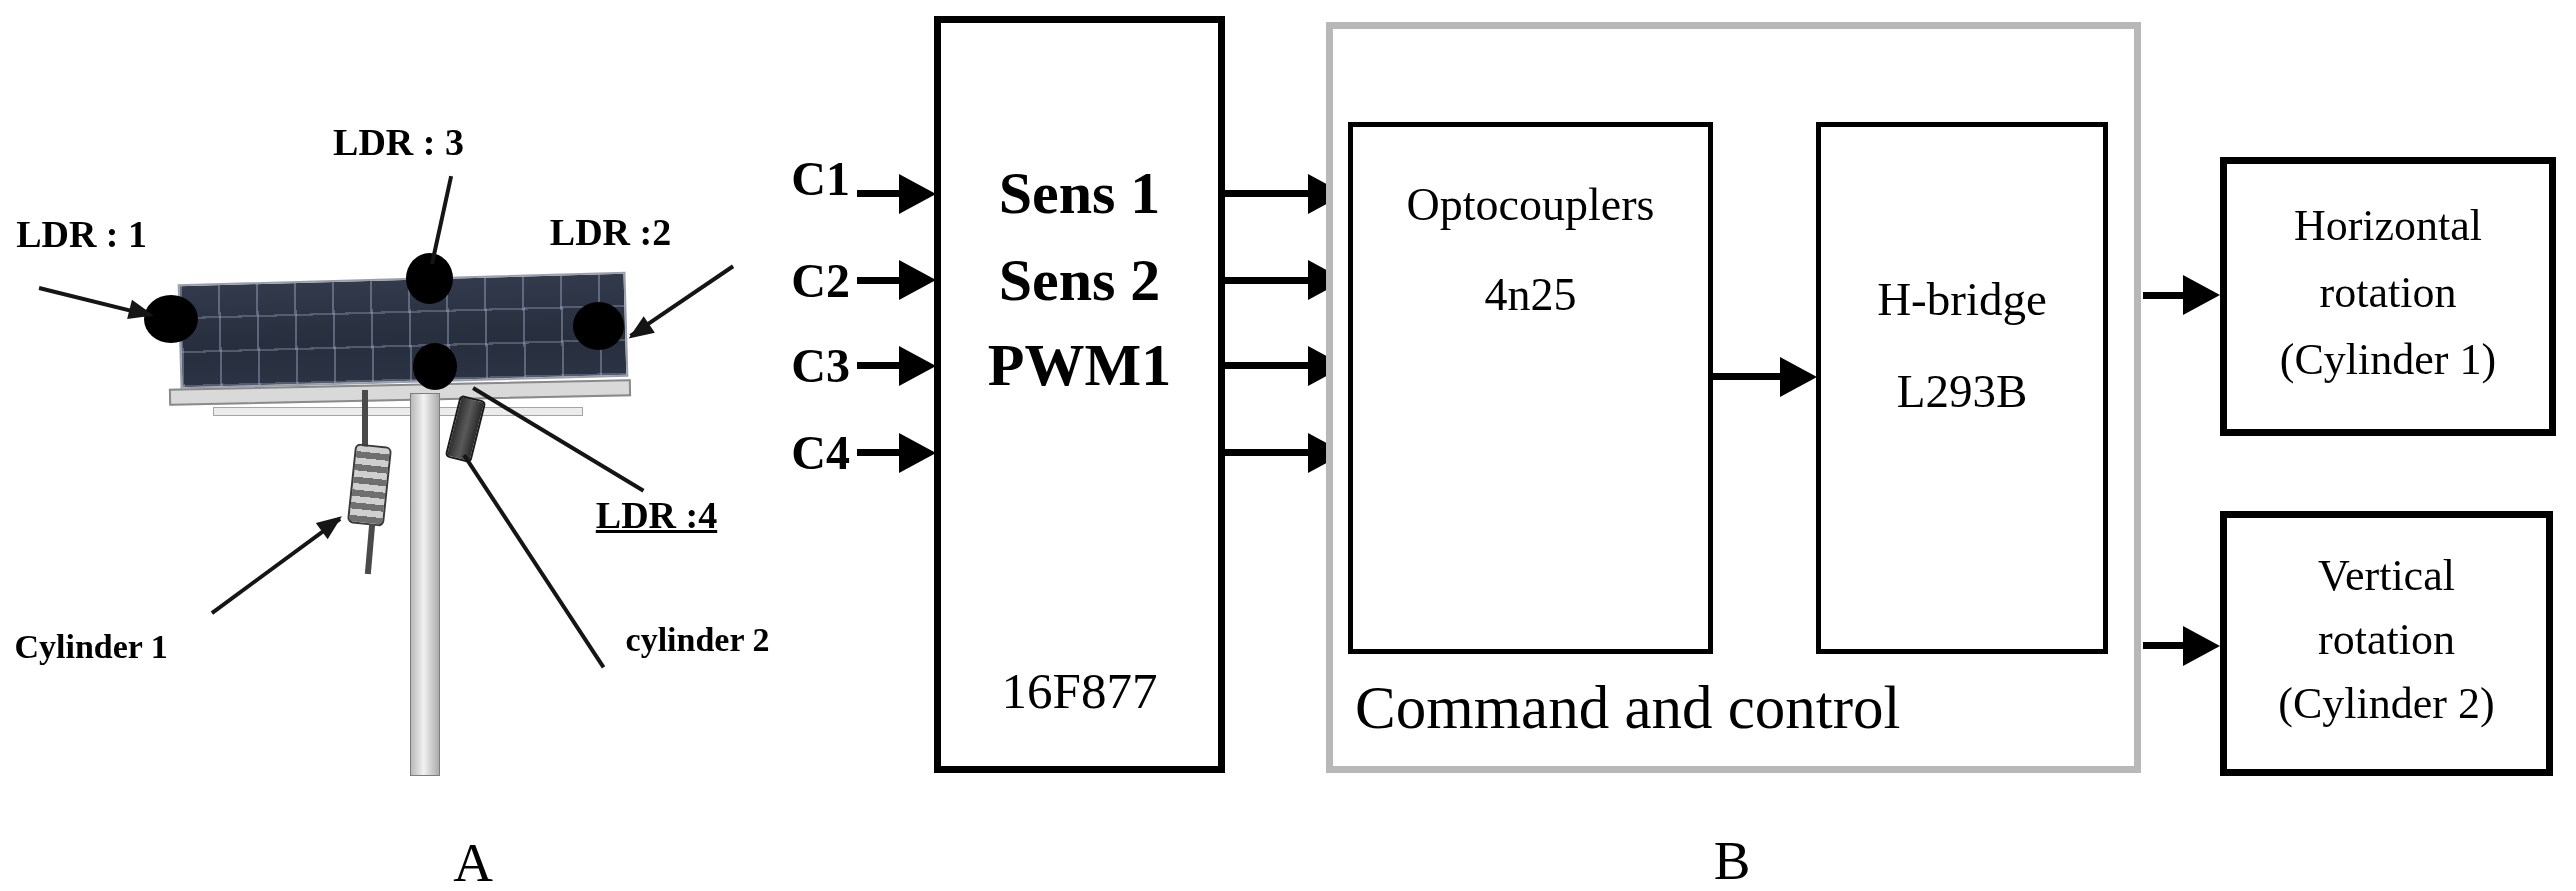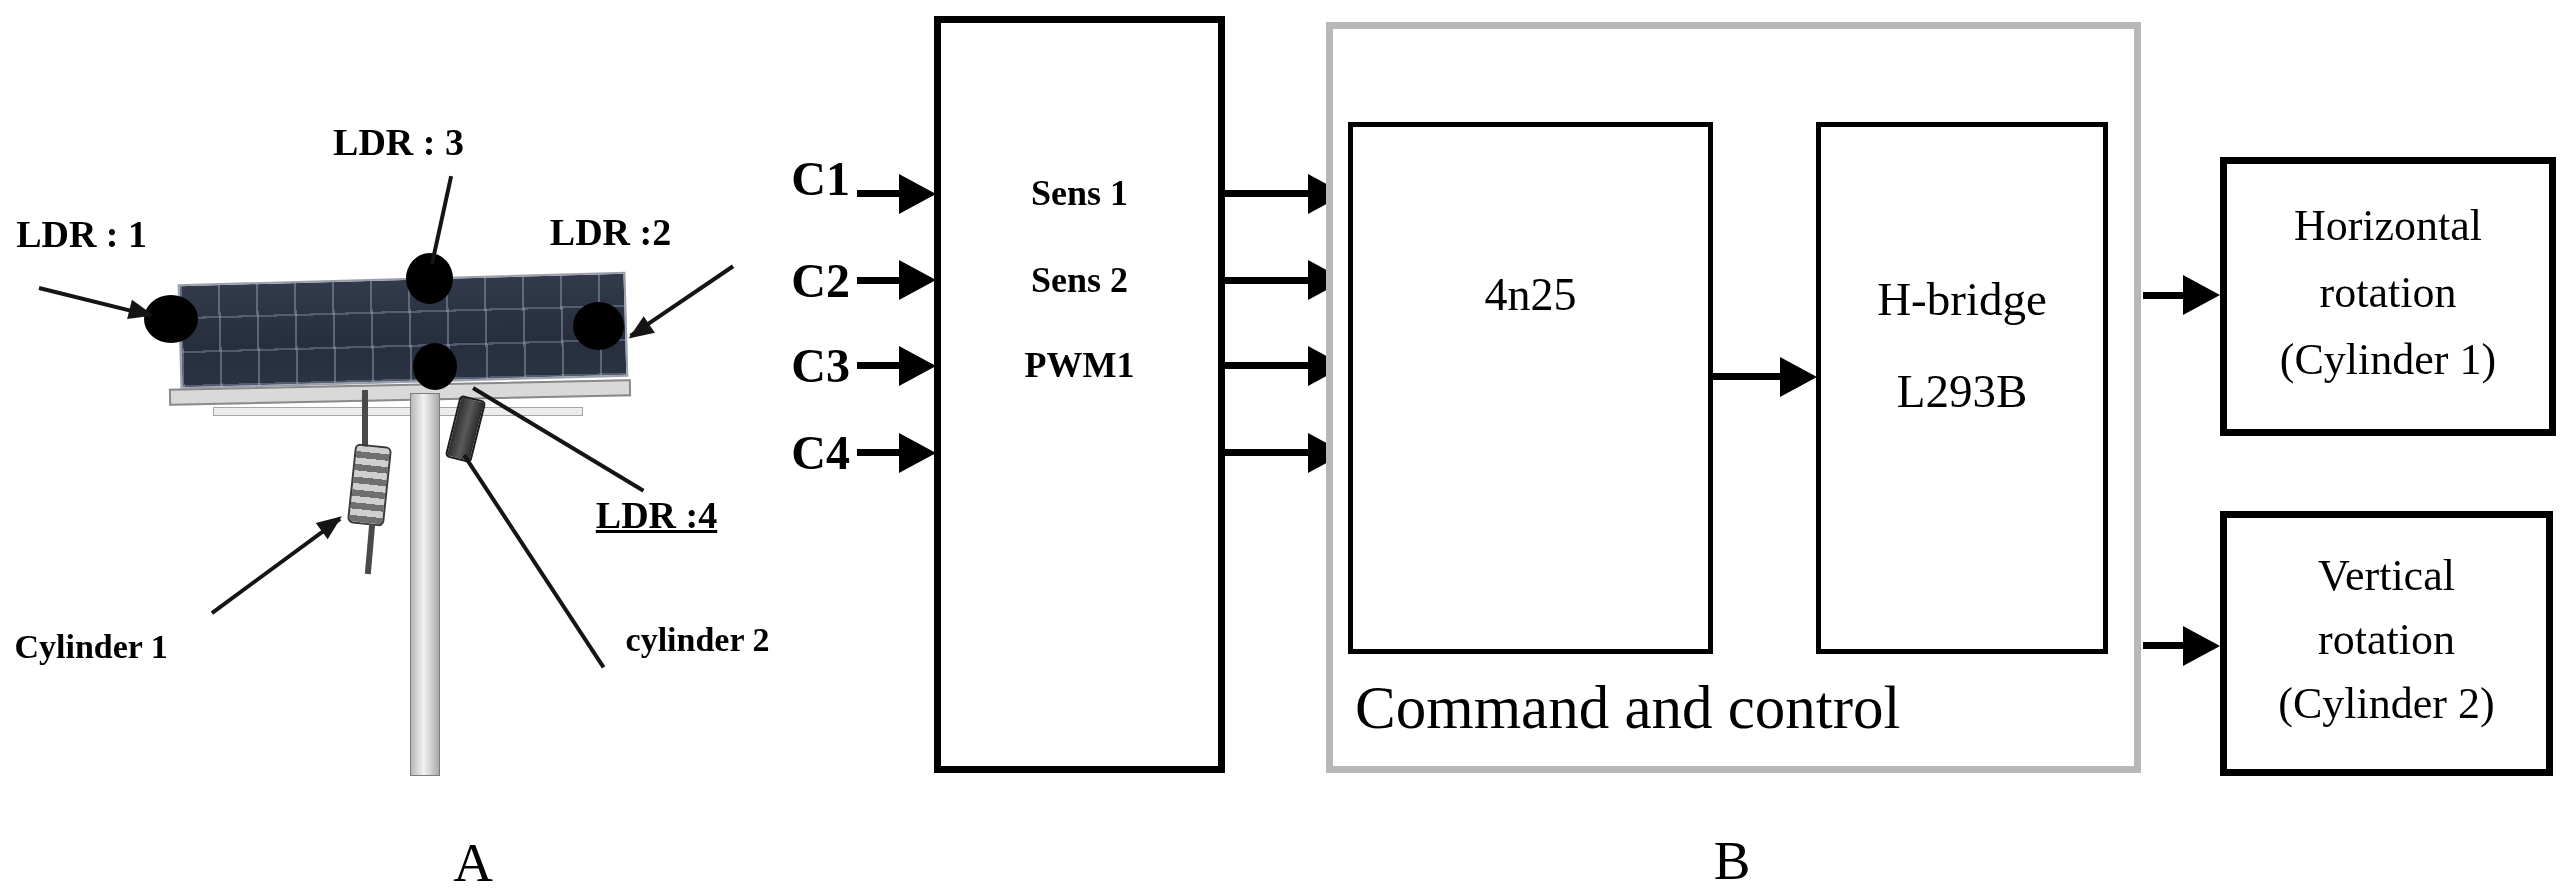--- a/index.html
+++ b/index.html
@@ -7,21 +7,21 @@
        font-family:"Liberation Serif","DejaVu Serif",serif;color:#000;}
   #figure{position:relative;width:2576px;height:891px;background:#fff;}
 
   
   .blackbox{position:absolute;border:7.1px solid #000;background:#fff;box-sizing:border-box;}
   .thinbox{position:absolute;border:5.7px solid #000;background:#fff;box-sizing:border-box;}
   .graybox{position:absolute;border:7.1px solid #b8b8b8;background:#fff;box-sizing:border-box;}
 
   
   .io-label{position:absolute;font-size:48px;font-weight:bold;line-height:65px;}
-  .port-label{position:absolute;font-size:36px;font-weight:bold;line-height:65px;text-align:center;}
+  .port-label{position:absolute;font-size:60px;font-weight:bold;line-height:65px;text-align:center;}
   .chip-label{position:absolute;font-size:51px;line-height:65px;text-align:center;}
   .inner-label{position:absolute;font-size:46px;line-height:58px;text-align:center;}
   .hb-label{position:absolute;font-size:47px;line-height:60px;text-align:center;}
   .cmd-label{position:absolute;font-size:61px;line-height:71px;text-align:left;}
   .out-label{position:absolute;font-size:44px;line-height:67px;text-align:center;}
   .caption{position:absolute;font-size:55px;line-height:65px;text-align:center;}
   .photo-label{position:absolute;font-size:38px;font-weight:bold;line-height:46px;text-align:center;
                font-family:"Liberation Serif","DejaVu Serif",serif;}
   .photo-label-sm{position:absolute;font-size:34px;font-weight:bold;line-height:43px;text-align:center;}
 
@@ -119,20 +119,21 @@
     </div>
   <div>
     <div class="hshaft" style="left:857px;top:449px;width:43px;"></div>
       <div class="htri" style="left:899px;top:433px;"></div>
     </div>
 
   <div class="blackbox" style="left:934px;top:15.7px;width:291px;height:757px;border-width:7.8px;"></div>
   <div class="port-label" style="left:934px;top:161px;width:291px;">Sens 1</div>
   <div class="port-label" style="left:934px;top:248px;width:291px;">Sens 2</div>
   <div class="port-label" style="left:934px;top:333px;width:291px;">PWM1</div>
+  <div class="chip-label" style="left:934px;top:659px;width:291px;">16F877</div>
 
   <div>
     <div class="hshaft" style="left:1225px;top:190px;width:84px;"></div>
       <div class="htri" style="left:1308px;top:174px;"></div>
     </div>
   <div>
     <div class="hshaft" style="left:1225px;top:277px;width:84px;"></div>
       <div class="htri" style="left:1308px;top:260px;"></div>
     </div>
   <div>
@@ -141,20 +142,21 @@
     </div>
   <div>
     <div class="hshaft" style="left:1225px;top:449px;width:84px;"></div>
       <div class="htri" style="left:1308px;top:433px;"></div>
     </div>
 
   <div class="graybox" style="left:1326px;top:22px;width:815px;height:751px;"></div>
   <div class="cmd-label" style="left:1355px;top:672px;width:640px;">Command and control</div>
 
   <div class="thinbox" style="left:1348px;top:122px;width:365px;height:532px;"></div>
+  <div class="inner-label" style="left:1348px;top:176px;width:365px;">Optocouplers</div>
   <div class="inner-label" style="left:1348px;top:266px;width:365px;">4n25</div>
 
   <div>
     <div class="hshaft" style="left:1712px;top:373px;width:70px;"></div>
       <div class="htri" style="left:1780px;top:357px;"></div>
     </div>
 
   <div class="thinbox" style="left:1816px;top:122px;width:292px;height:532px;"></div>
   <div class="hb-label" style="left:1816px;top:269px;width:292px;">H-bridge</div>
   <div class="hb-label" style="left:1816px;top:361px;width:292px;">L293B</div>

